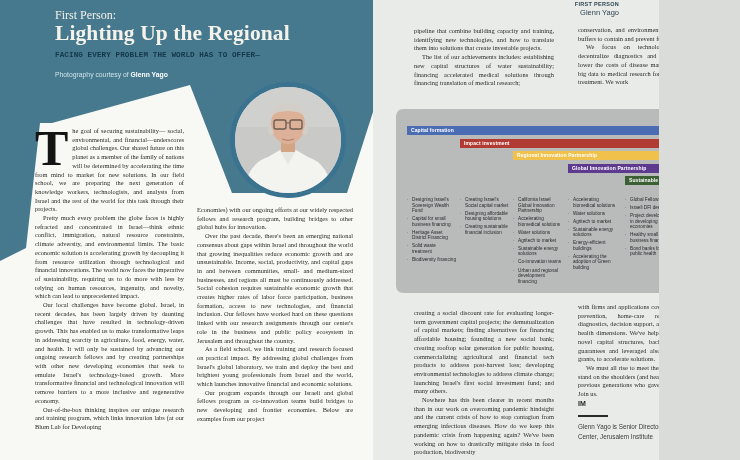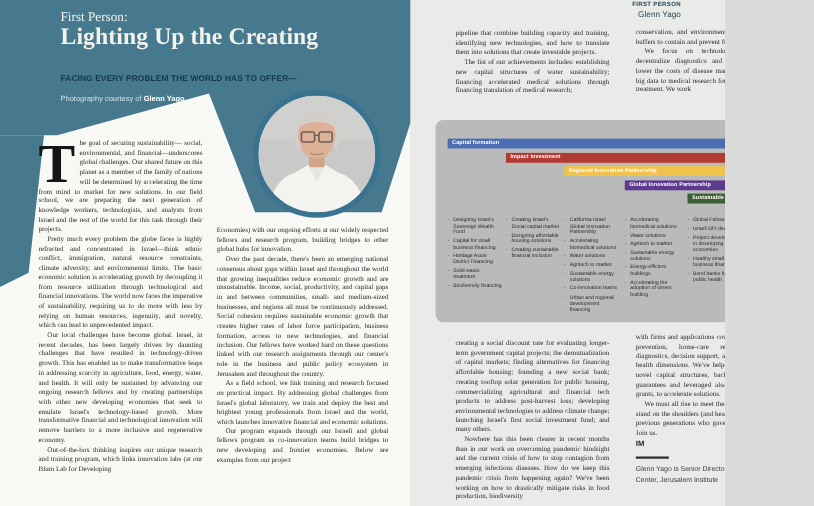--- a/index.html
+++ b/index.html
@@ -6,21 +6,21 @@
   .page{position:relative;width:659px;height:460px;overflow:hidden;
         font-family:"Liberation Serif",serif;-webkit-font-smoothing:antialiased;}
   .left-page{position:absolute;left:0;top:0;width:373px;height:460px;background:#f8f8f4;}
   .right-page{position:absolute;left:373px;top:0;width:367px;height:460px;background:#e8ebe8;}
   .hdr-svg{position:absolute;left:0;top:0;pointer-events:none;}
 
   
   .hdr-text{position:absolute;left:55px;top:8px;width:300px;color:#f4f2ea;}
   .eyebrow{font-size:12px;line-height:14px;font-weight:400;}
   .title{font-size:21.5px;line-height:23px;font-weight:700;letter-spacing:.1px;}
-  .subtitle{margin-top:22px;font-family:Liberation Sans, sans-serif;font-weight:700;
+  .subtitle{margin-top:6px;font-family:Liberation Mono, monospace;font-weight:700;
             font-size:7.6px;line-height:9.6px;color:#14374a;letter-spacing:.1px;}
   .credit{margin-top:10px;font-family:"Liberation Sans",sans-serif;font-size:6.8px;color:#cfe2e8;}
   .credit b{color:#ffffff;}
 
   .corner{position:absolute;right:40px;top:1px;text-align:right;
           font-family:"Liberation Sans",sans-serif;color:#2f4653;}
   .corner .lab{font-size:5.5px;font-weight:700;letter-spacing:.3px;}
   .corner .nam{font-size:7.5px;margin-top:1px;}
 
   
@@ -62,21 +62,21 @@
   <div class="left-page"></div>
   <div class="right-page"></div>
 
   <svg class="hdr-svg" width="740" height="460" viewBox="0 0 740 460">
     <polygon points="0,0 373,0 373,112 347,193 232,193 190,85 52,123 0,123" fill="#46798e"></polygon>
     <polygon points="0,123 40,123 26,248 0,261" fill="#46798e"></polygon>
   </svg>
 
   <div class="hdr-text">
     <div class="eyebrow">First Person:</div>
-    <div class="title">Lighting Up the Creating</div>
+    <div class="title">Lighting Up the Regional</div>
     <div class="subtitle">
       <div>FACING EVERY PROBLEM THE WORLD HAS TO OFFER—</div>
     </div>
     <div class="credit">
       <span>Photography courtesy of</span>
       <b>Glenn Yago</b>
     </div>
   </div>
 
   <div class="corner">

